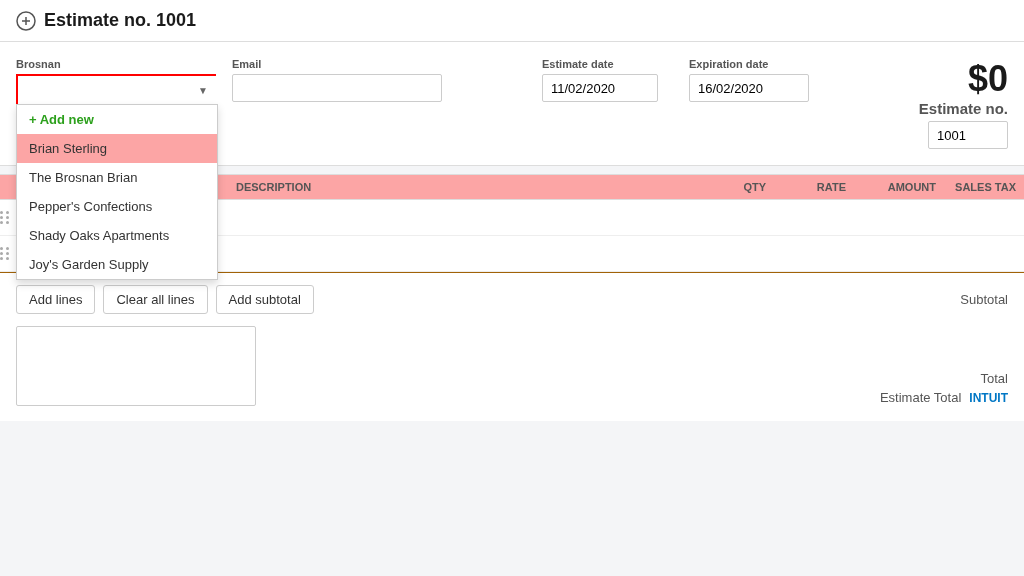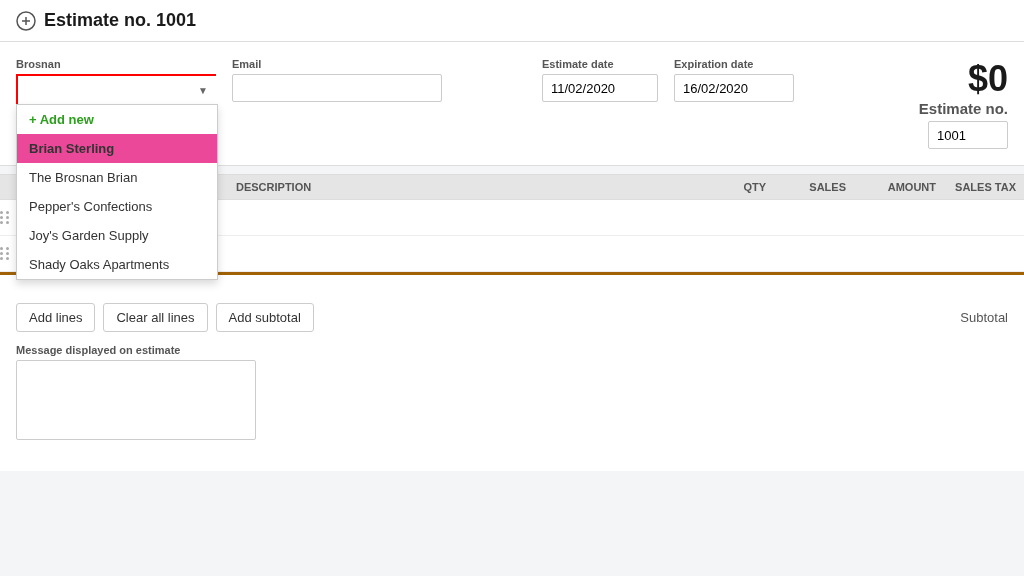--- a/index.html
+++ b/index.html
@@ -106,36 +106,35 @@
     .dropdown-menu-item.add-new {
       color: #2ca01c;
       font-weight: bold;
       display: flex;
       align-items: center;
       gap: 4px;
       text-align: right;
     }
 
     .dropdown-menu-item.selected {
-      background: #ec4899;
-      font-weight: bold;
+      background: #fca5a5;
     }
 
     .email-field { width: 254px; }
     .cc-bcc {
       font-size: 12px;
       color: #0077c5;
       text-align: right;
       cursor: pointer;
       margin-top: 2px;
     }
 
     .date-fields {
       display: flex;
-      gap: 16px;
+      gap: 31px;
       margin-left: 40px;
     }
 
     .date-field-group {
       display: flex;
       flex-direction: column;
     }
 
     .estimate-number-area {
       margin-left: auto;
@@ -158,21 +157,21 @@
     }
 
     .table-section {
       background: #fff;
       margin-top: 8px;
     }
 
     .table-header {
       display: flex;
       align-items: center;
-      background: #e5e5e5;
+      background: #fca5a5;
       border-top: 1px solid #ddd;
       border-bottom: 1px solid #ddd;
       padding: 6px 0;
       font-size: 11px;
       font-weight: bold;
       color: #555;
     }
 
     .col-drag { width: 36px; text-align: center; }
     .col-num { width: 36px; text-align: center; }
@@ -206,23 +205,23 @@
 
     .cell-input {
       border: none;
       width: 100%;
       font-size: 13px;
       padding: 4px;
       outline: none;
     }
 
     .footer-actions {
-      padding: 28px 16px;
-      background: #fff;
-      border-top: 3px solid #a16207;
+      padding: 12px 16px;
+      background: #fff;
+      border-top: 1px solid #a16207;
     }
 
     .action-buttons {
       display: flex;
       gap: 8px;
       margin-bottom: 12px;
     }
 
     .btn {
       padding: 6px 12px;
@@ -290,22 +289,22 @@
       <div class="field-label">Brosnan</div>
       <div class="customer-input-wrapper">
         <input type="text" class="customer-select-input" value="" style="">
         <span class="dropdown-arrow">▼</span>
         
         <div class="dropdown-menu">
           <div class="dropdown-menu-item add-new">+ Add new</div>
           <div class="dropdown-menu-item selected">Brian Sterling</div>
           <div class="dropdown-menu-item">The Brosnan Brian</div>
           <div class="dropdown-menu-item">Pepper's Confections</div>
+          <div class="dropdown-menu-item">Shady Oaks Apartments</div>
           <div class="dropdown-menu-item">Joy's Garden Supply</div>
-          <div class="dropdown-menu-item">Shady Oaks Apartments</div>
         </div>
       </div>
     </div>
 
     <div class="field-group email-field">
       <div class="field-label">Email</div>
       <input type="text" class="field-input" style="width: 210px;" value="">
     </div>
 
     <div class="date-fields">
@@ -327,21 +326,21 @@
   </div>
 </div>
 
 <div class="table-section">
   <div class="table-header">
     <div class="col-drag"></div>
     <div class="col-num">#</div>
     <div class="col-product">PRODUCT/SERVICE</div>
     <div class="col-desc">DESCRIPTION</div>
     <div class="col-qty">QTY</div>
-    <div class="col-rate">SALES</div>
+    <div class="col-rate">RATE</div>
     <div class="col-amount">AMOUNT</div>
     <div class="col-tax">SALES TAX</div>
   </div>
 
   <div class="table-row-item">
     <div class="col-drag">
       <div class="drag-dots">
         <div class="drag-dot"></div>
           <div class="drag-dot"></div>
         <div class="drag-dot"></div>
@@ -406,17 +405,25 @@
 
 <div class="footer-actions footer-with-totals">
   <div class="action-buttons">
     <button class="btn">Add lines</button>
     <button class="btn">Clear all lines</button>
     <button class="btn">Add subtotal</button>
     <span style="margin-left:auto; font-size:13px; color:#555; align-self:center;">Subtotal</span>
   </div>
 
   <div>
-    <div class="message-label">Message displayed on estimate</div>
     <textarea class="message-textarea" style=""></textarea>
   </div>
 
+  <div style="position: absolute; right: 16px; bottom: 12px; text-align: right;">
+    <div class="totals-row">
+      <span class="totals-label">Total</span>
+    </div>
+    <div class="totals-row" style="align-items: center; gap: 8px;">
+      <span class="totals-label">Estimate Total</span>
+      <span class="intuit-branding">INTUIT</span>
+    </div>
+  </div>
 </div>
 
 </body></html>

